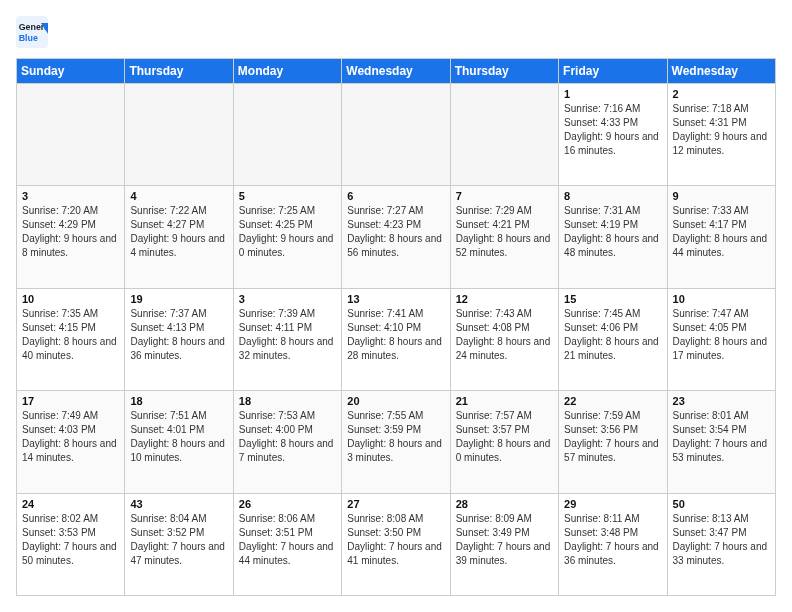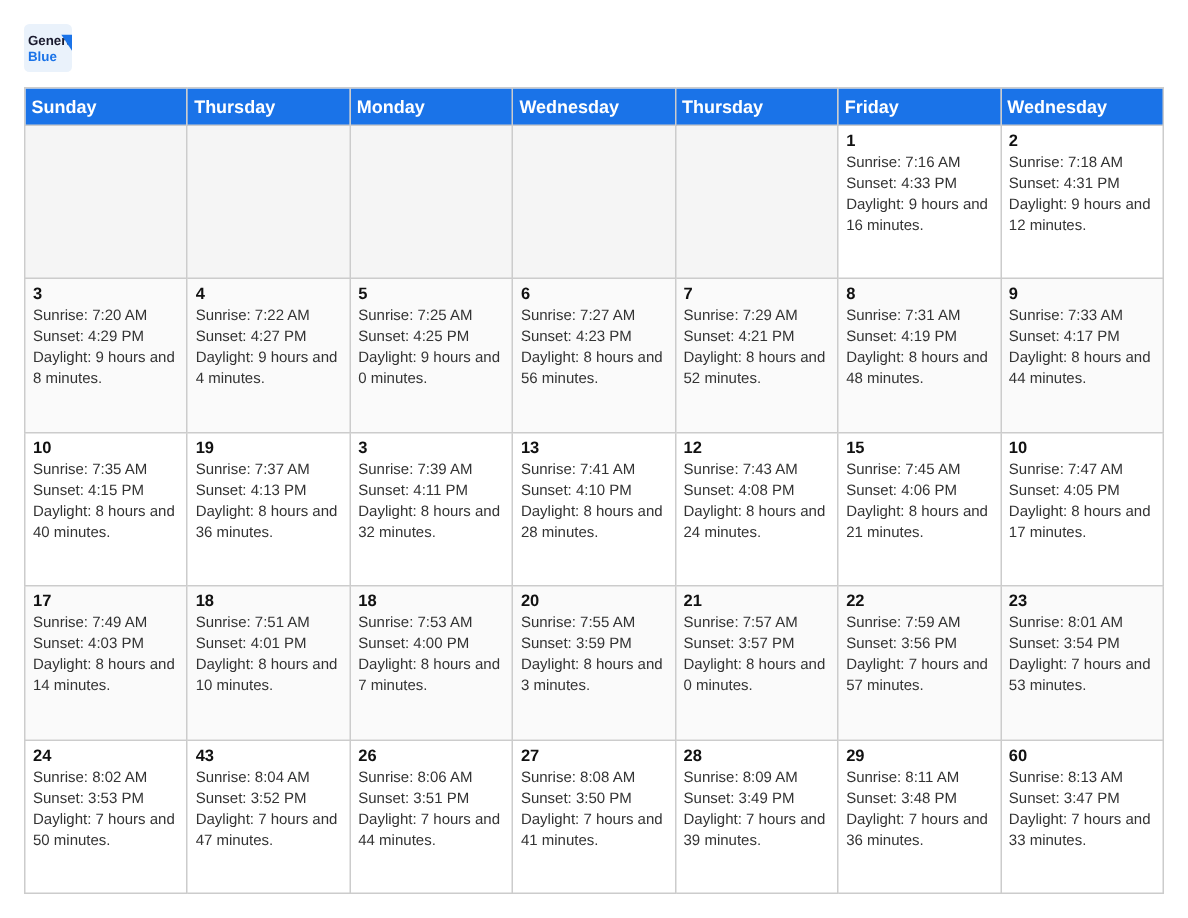--- a/index.html
+++ b/index.html
@@ -243,19 +243,19 @@
           </td>
           <td>
             <span class="day-num">28</span>
             <div class="day-info">Sunrise: 8:09 AM<br>Sunset: 3:49 PM<br>Daylight: 7 hours and 39 minutes.</div>
           </td>
           <td>
             <span class="day-num">29</span>
             <div class="day-info">Sunrise: 8:11 AM<br>Sunset: 3:48 PM<br>Daylight: 7 hours and 36 minutes.</div>
           </td>
           <td>
-            <span class="day-num">60</span>
+            <span class="day-num">50</span>
             <div class="day-info">Sunrise: 8:13 AM<br>Sunset: 3:47 PM<br>Daylight: 7 hours and 33 minutes.</div>
           </td>
         </tr>
       </tbody>
   </table>
 </div>
 
 </body></html>

